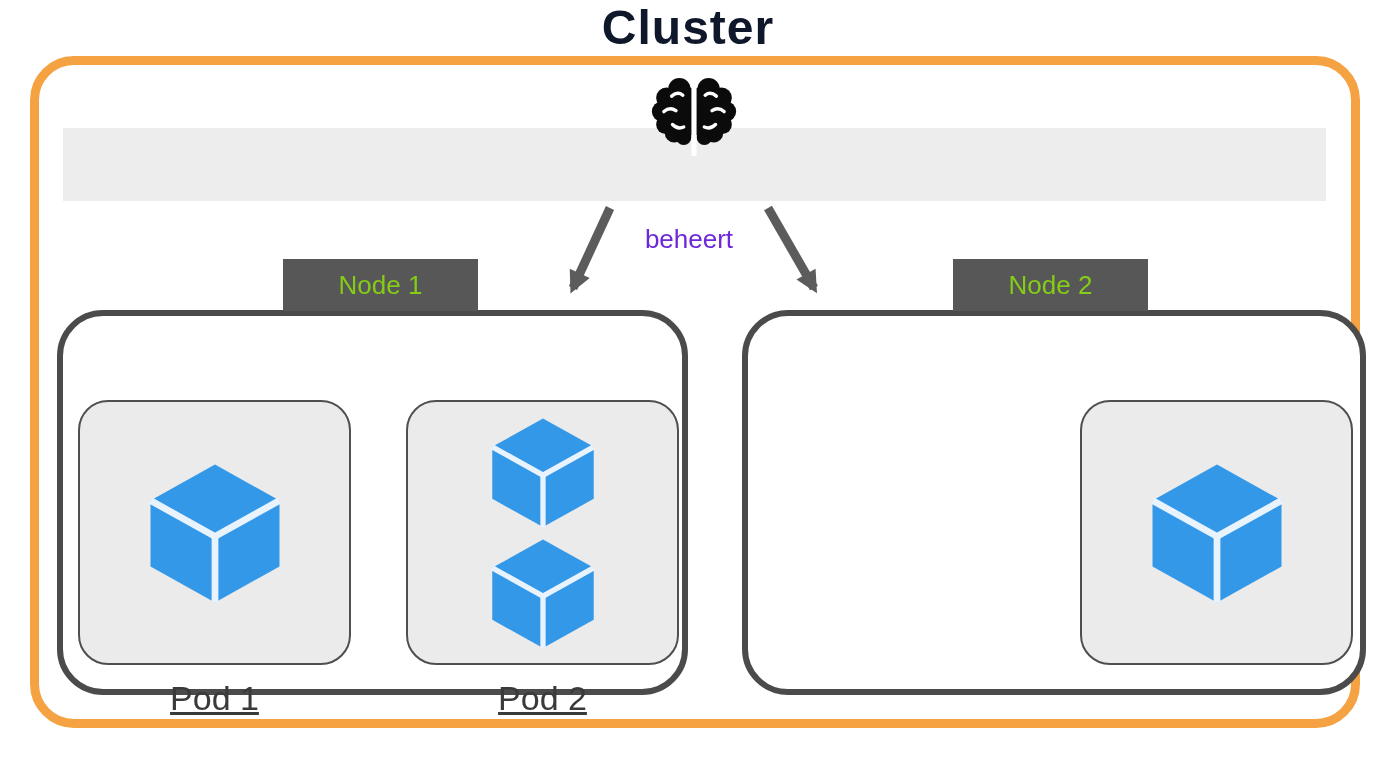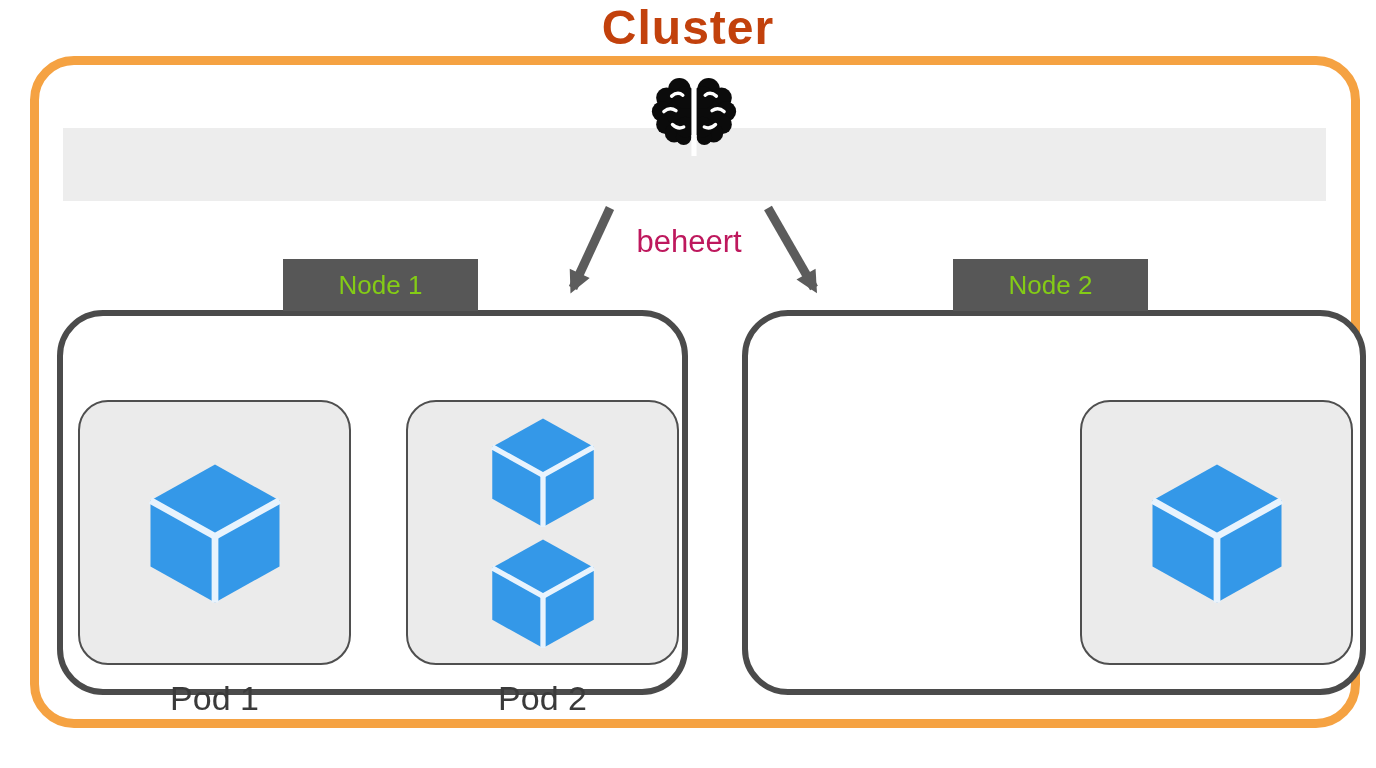--- a/index.html
+++ b/index.html
@@ -2,21 +2,21 @@
 <html><head>
 <meta charset="utf-8">
 <style>
   * { margin:0; padding:0; box-sizing:border-box; }
   html,body { width:1376px; height:768px; background:#ffffff; overflow:hidden;
               font-family:"Liberation Sans", sans-serif; }
   #stage { position:relative; width:1376px; height:768px; background:#ffffff; }
 
   .page-title {
     position:absolute; top:0; left:0; width:100%; text-align:center;
-    font-size:48px; font-weight:bold; color:#c2410c; letter-spacing:1px;
+    font-size:48px; font-weight:bold; color:#0f172a; letter-spacing:1px;
   }
 
   .cluster-box {
     position:absolute; left:30px; top:56px; width:1330px; height:672px;
     border:9px solid #F5A242; border-radius:44px;
   }
 
   .control-bar {
     position:absolute; left:63px; top:128px; width:1263px; height:73px;
     background:#EDEDED;
@@ -25,21 +25,21 @@
   .brain-wrap { position:absolute; left:651px; top:74px; width:86px; height:82px; }
   .brain-wrap svg { width:100%; height:100%; }
 
   .control-plane-label {
     position:absolute; left:694px; top:151px; transform:translateX(-50%);
     font-size:25px; color:#141414; white-space:nowrap;
   }
 
   .manage-label {
     position:absolute; left:689px; top:224px; transform:translateX(-50%);
-    font-size:31px; color:#be185d; white-space:nowrap;
+    font-size:26px; color:#6d28d9; white-space:nowrap;
   }
 
   .arrows-svg { position:absolute; left:540px; top:202px; width:300px; height:108px; }
 
   .node { position:absolute; top:259px; height:436px; }
   .node-1 { left:57px;  width:631px; }
   .node-2 { left:714px; width:624px;margin-left:28px; }
 
   .node-label {
     position:absolute; top:0; width:195px; height:52px; background:#575757;
@@ -58,21 +58,21 @@
   .pod-b { left:343px; }
   .node-2 .pod-a { left:19px; }
   .node-2 .pod-b { left:332px; }
 
   .pod-box {
     width:273px; height:265px; background:#EBEBEB;
     border:2px solid #4F4F4F; border-radius:30px; overflow:hidden;
   }
 
   .pod-label {
-    margin-top:14px; text-align:center; font-size:34px; color:#3A3A3A;
+    margin-top:14px; text-align:center; font-size:34px; color:#3A3A3A;text-decoration:underline;
   }
 
   .cubes { width:100%; height:100%; }
   .cubes-1 { display:flex; align-items:center; justify-content:center; }
   .cubes-1 .cube { width:150px; }
   .cubes-2 { display:flex; flex-direction:column; align-items:center; justify-content:center; gap:7px; }
   .cubes-2 .cube { width:118px; }
   .cubes-3 { display:grid; grid-template-columns:repeat(2,103px); gap:4px 17px;
              justify-content:center; align-content:center; }
   .cubes-3 .cube { width:103px; }

